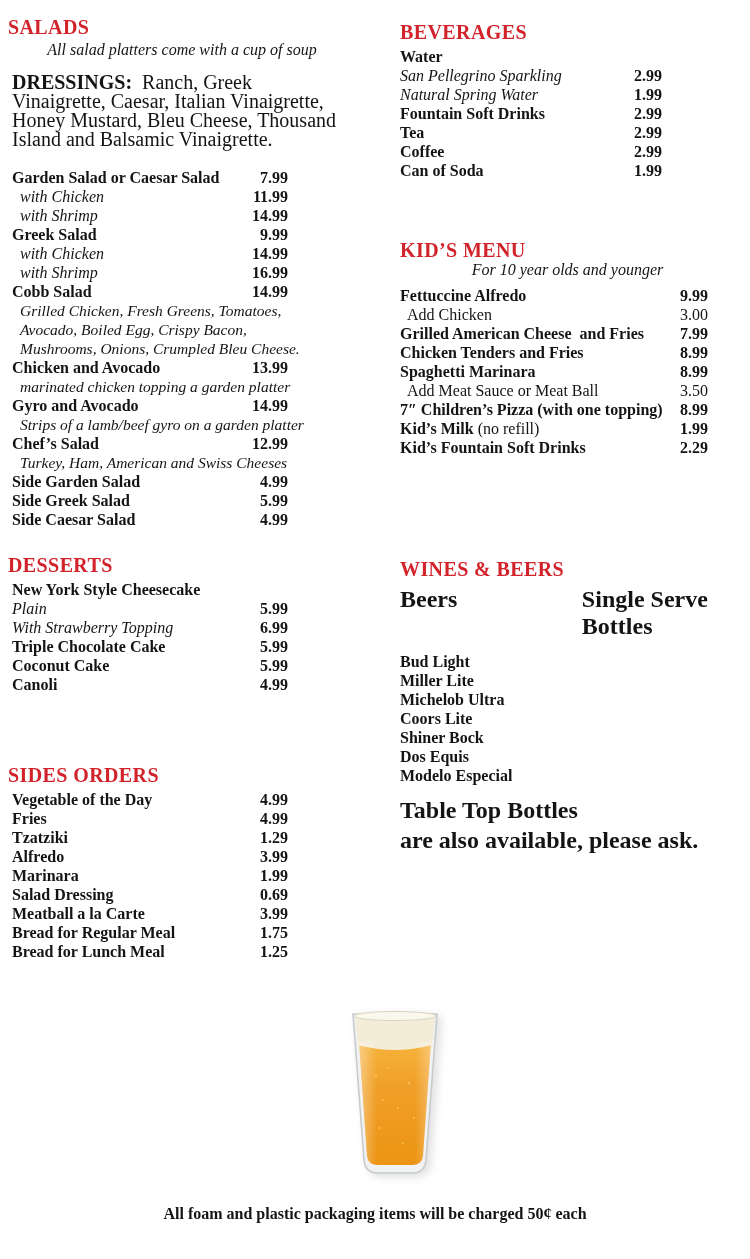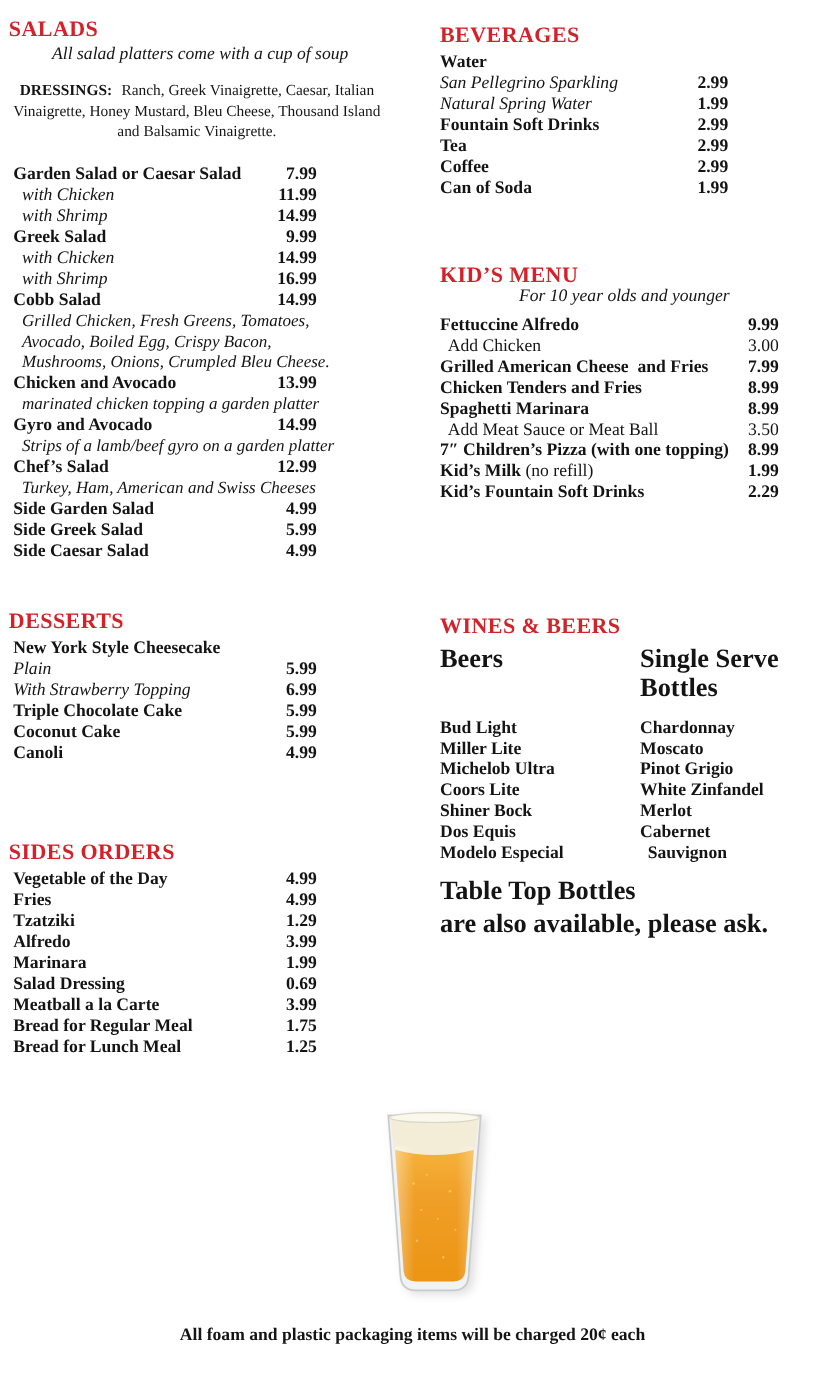--- a/index.html
+++ b/index.html
@@ -2,21 +2,21 @@
 <html style="--heading-red: #d2232b; --text: #141414; --beer-amber: #ef9c1e; --foam: #f3ecd7;"><head>
 <meta charset="utf-8">
 <style>
   html,body{margin:0;padding:0;background:#ffffff;}
   .page{position:relative;width:750px;height:1259px;background:#ffffff;overflow:hidden;
         font-family:"Liberation Serif","DejaVu Serif",serif;color:#141414;}
   .section{position:absolute;}
   .sec-title{font-size:20px;font-weight:700;line-height:26px;text-align:left;
              color:var(--heading-red,#d2232b);letter-spacing:.4px;}
   .sec-subtitle{font-size:16px;font-style:italic;text-align:center;line-height:19px;}
-  .dressings{margin:14px 0 0 4px;width:334px;font-size:14px;line-height:19px;text-align:center;}
+  .dressings{margin:14px 0 0 4px;width:334px;font-size:20px;line-height:19px;}
   .dlabel{margin-right:5px;}
   .list{margin-top:2px;}
   .row{display:flex;justify-content:space-between;align-items:center;
        font-size:16px;line-height:19px;}
   .pl4 .row{padding-left:4px;}
   .w280{width:280px;} .w262{width:262px;} .w308{width:308px;}
   .iname .n1{white-space:pre;}
   .iprice{font-weight:700;}
   .row.bold .n1{font-weight:700;}
   .row.italic .n1{font-style:italic;}
@@ -341,36 +341,20 @@
 
           <div class="witem">Michelob Ultra</div>
 
           <div class="witem">Coors Lite</div>
 
           <div class="witem">Shiner Bock</div>
 
           <div class="witem">Dos Equis</div>
 
           <div class="witem">Modelo Especial</div>
-        </div>
-      <div class="wcol2">
-
-          <div class="witem">Chardonnay</div>
-
-          <div class="witem">Moscato</div>
-
-          <div class="witem">Pinot Grigio</div>
-
-          <div class="witem">White Zinfandel</div>
-
-          <div class="witem">Merlot</div>
-
-          <div class="witem">Cabernet</div>
-
-          <div class="witem indent">Sauvignon</div>
         </div>
     </div>
     <div class="ttnote">
       <div class="big-head">Table Top Bottles</div>
       <div class="big-head">are also available, please ask.</div>
     </div>
   </div>
 
   <div class="beer-glass">
     <svg viewBox="0 0 104 172" width="104" height="172">
@@ -398,15 +382,15 @@
         <circle cx="66" cy="75" r="1.2"></circle>
           <circle cx="71" cy="110" r="1.0"></circle>
         <circle cx="36" cy="120" r="1.1"></circle>
           <circle cx="55" cy="100" r="0.9"></circle>
         <circle cx="60" cy="135" r="1.1"></circle>
           <circle cx="45" cy="60" r="0.9"></circle>
       </g>
     </svg>
   </div>
 
-  <div class="footer">All foam and plastic packaging items will be charged 20¢ each</div>
+  <div class="footer">All foam and plastic packaging items will be charged 50¢ each</div>
 
 </div>
 
 </body></html>

